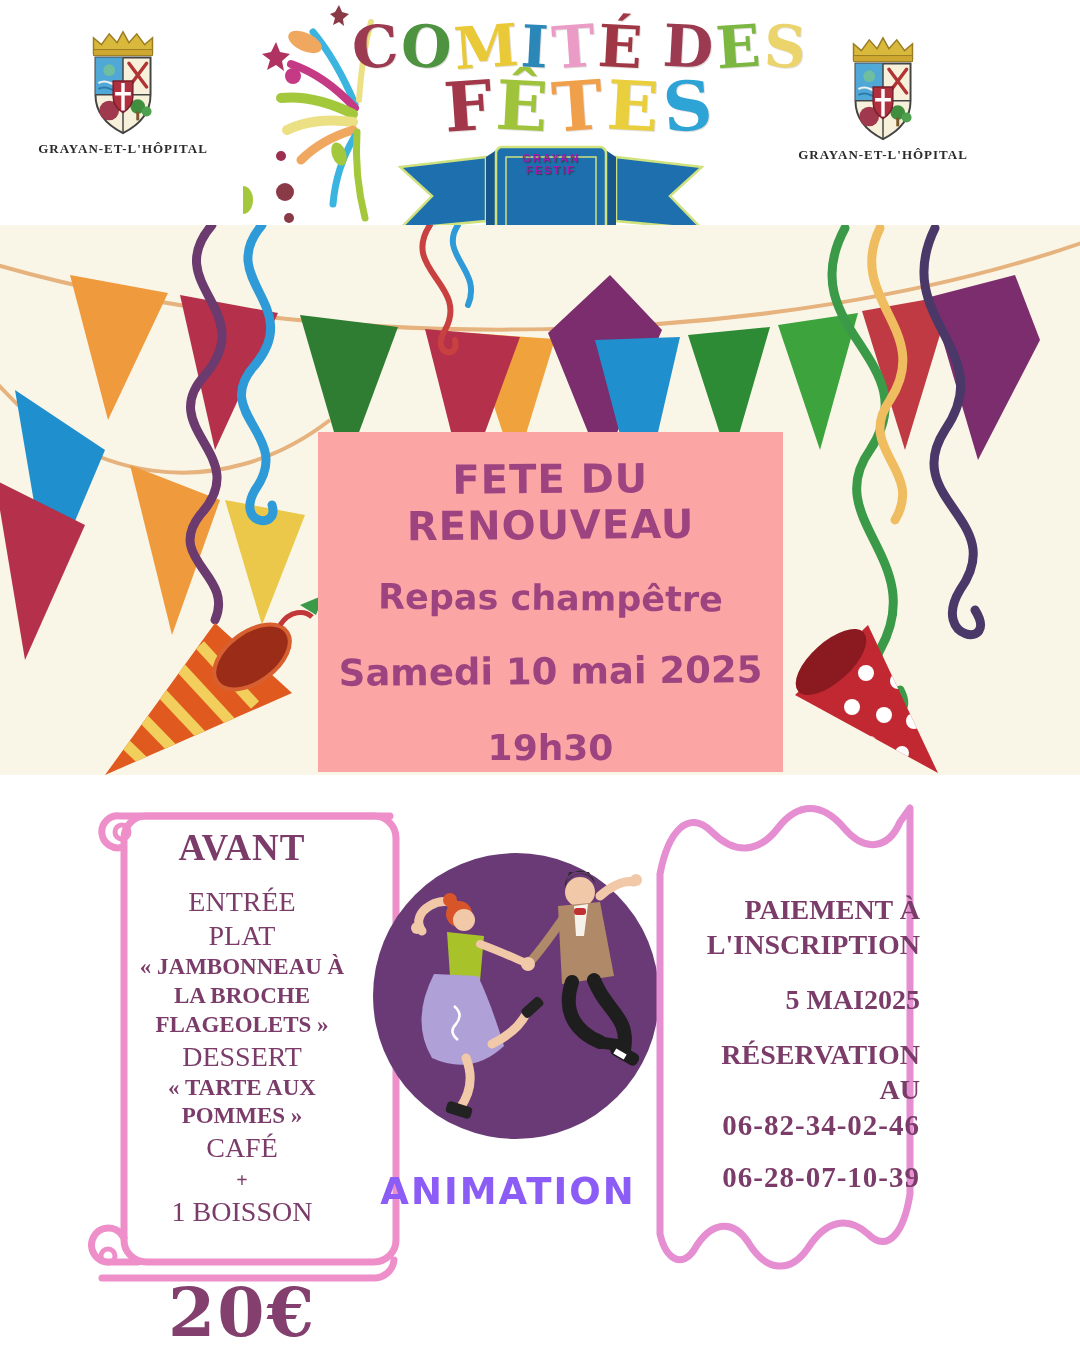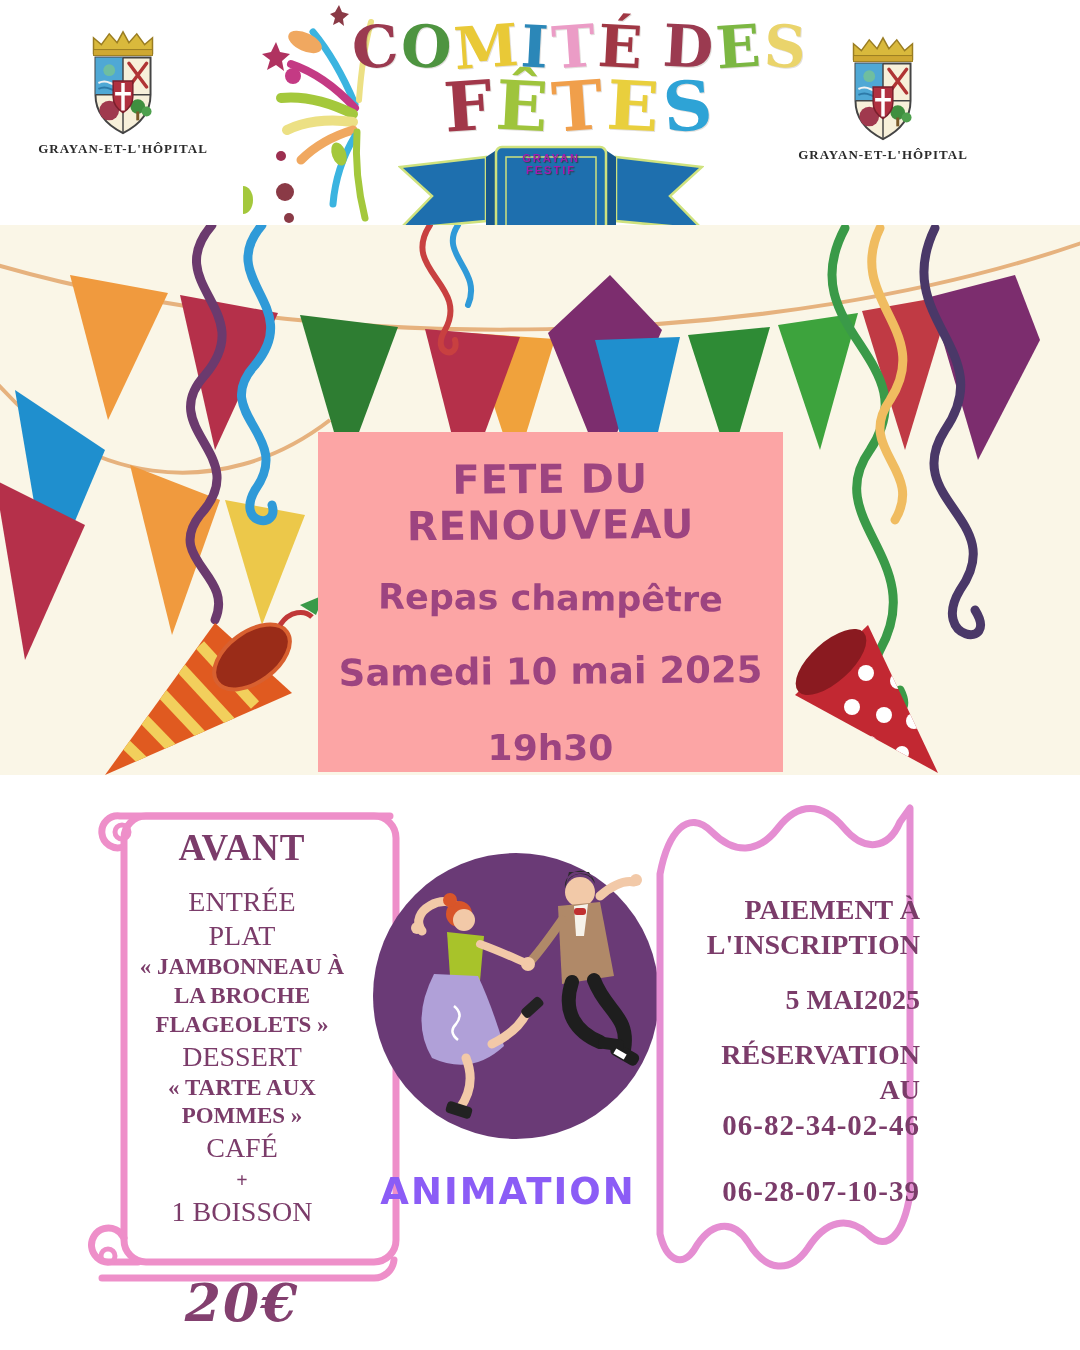--- a/index.html
+++ b/index.html
@@ -37,34 +37,34 @@
   .event-date { margin-top:32px; font-size:37px; font-weight:bold; transform:rotate(-0.5deg); }
   .event-time { margin-top:34px; font-size:36px; font-weight:bold; }
 
   
   #menu-scroll-svg { position:absolute; left:78px; top:770px; width:348px; height:545px; }
   #menu-text { position:absolute; left:112px; top:826px; width:260px; text-align:center; color:#7b3c6a; font-family:"Liberation Serif", serif; }
   .menu-title { font-size:37px; font-weight:bold; margin-bottom:16px; letter-spacing:1px; }
   .menu-line-big { font-size:28px; font-weight:normal; line-height:1.22; }
   .menu-line-small { font-size:23px; font-weight:600; line-height:1.25; }
   .menu-plus { font-size:20px; font-weight:bold; line-height:1.5; }
-  .menu-price { margin-top:42px; font-size:52px; font-weight:bold; color:#83406f; font-family:"DejaVu Serif", serif; letter-spacing:2px;font-style:italic; }
+  .menu-price { margin-top:42px; font-size:68px; font-weight:bold; color:#83406f; font-family:"DejaVu Serif", serif; letter-spacing:2px; }
 
   #couple-wrap { position:absolute; left:362px; top:836px; width:308px; height:318px; }
 
   #animation-text { position:absolute; left:368px; top:1162px; width:280px; text-align:center; color:#8b5cf6; font-family:"DejaVu Sans", sans-serif;margin-top:8px; }
   .anim-line { font-size:37px; font-weight:800; letter-spacing:2px; }
   .anim-line + .anim-line { margin-top:26px; }
 
   #ticket-svg { position:absolute; left:648px; top:782px; width:290px; height:495px; }
   #payment-text { position:absolute; left:662px; top:892px; width:258px; text-align:right; color:#7b3c6a; font-family:"Liberation Serif", serif; }
   .pay-line { font-size:28px; font-weight:bold; line-height:1.25; }
   .pay-gap { height:20px; }
   .pay-phone { font-size:29px; font-weight:600; line-height:1.3; letter-spacing:1px; }
-  .pay-phone2 { margin-top:28px; }
+  .pay-phone2 { margin-top:14px; }
 </style>
 </head>
 <body>
 
 <div id="poster">
 
   <svg class="crest crest-left" viewBox="0 0 120 120">
     <g>
       <path d="M30,30 L30,14 L38,21 L46,10 L54,19 L60,8 L66,19 L74,10 L82,21 L90,14 L90,30 Z" fill="#d9b93c" stroke="#9a7d22" stroke-width="1.5"></path>
       <rect x="30" y="26" width="60" height="6" fill="#cfa832" stroke="#9a7d22" stroke-width="1"></rect>

